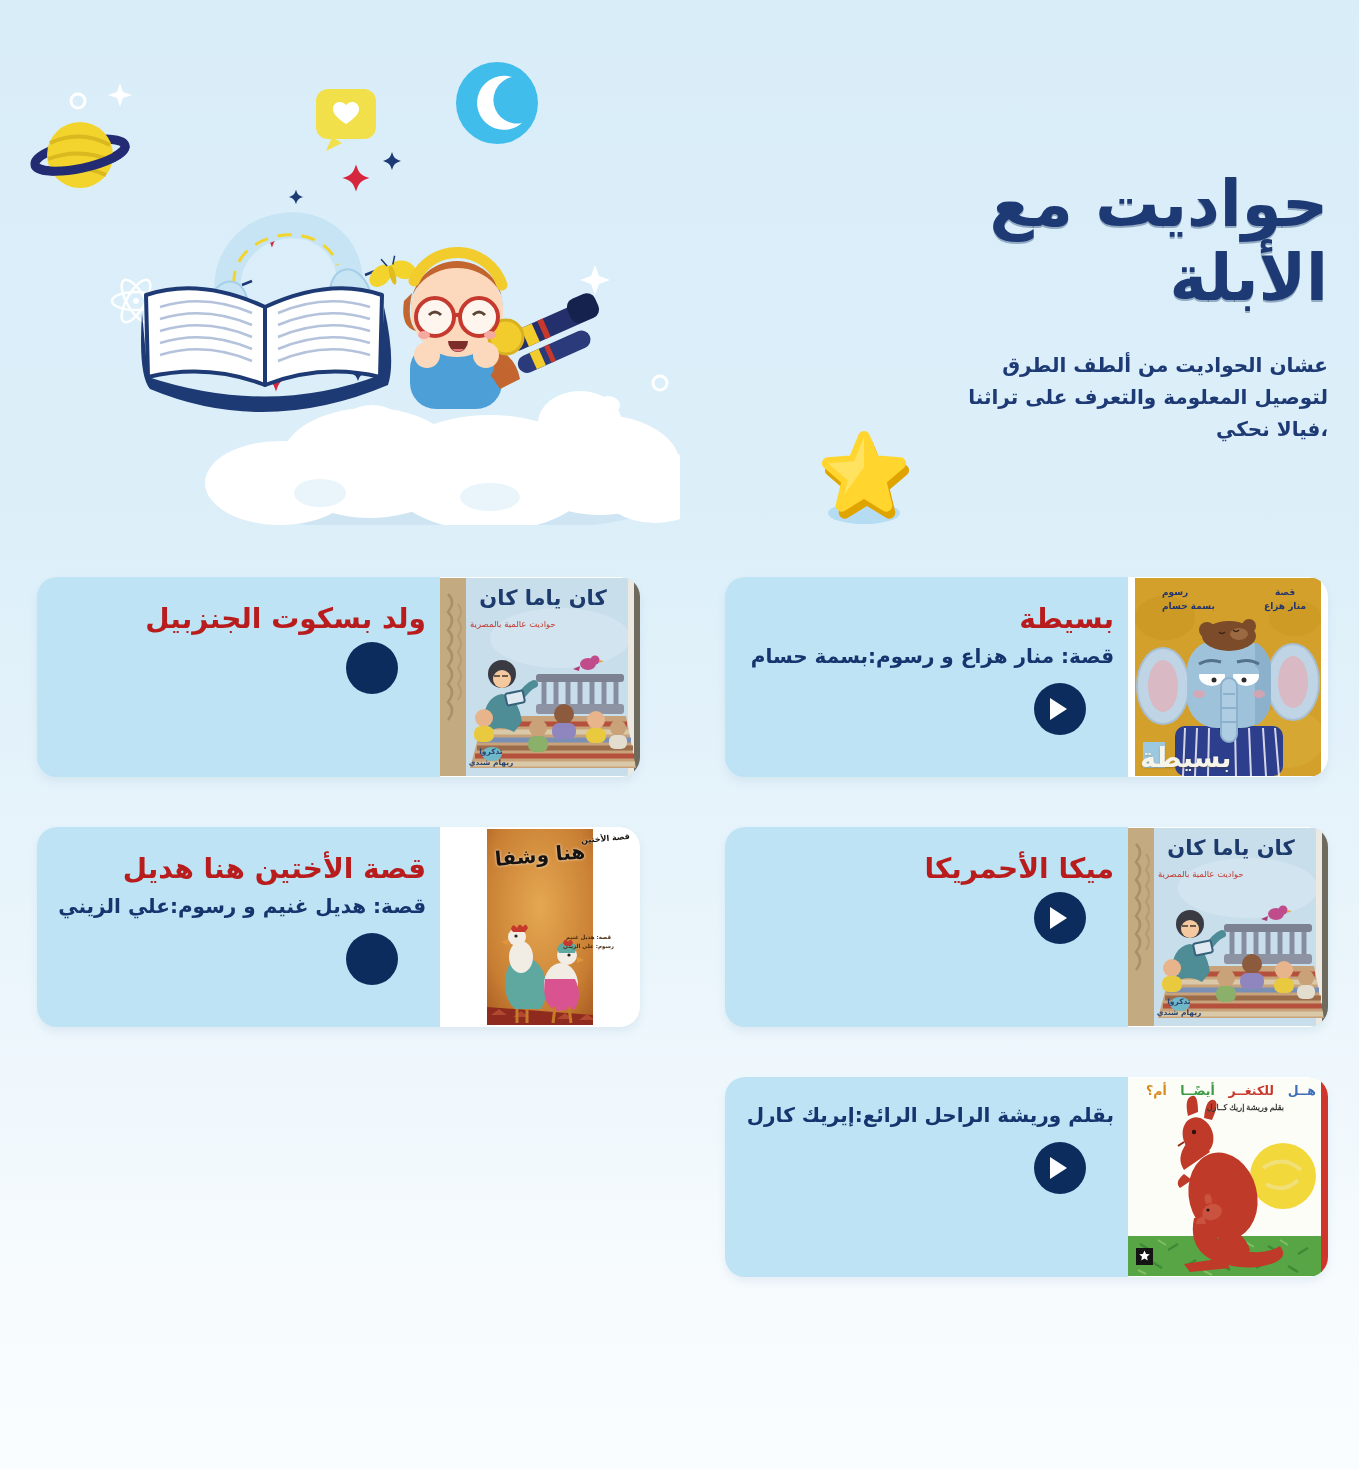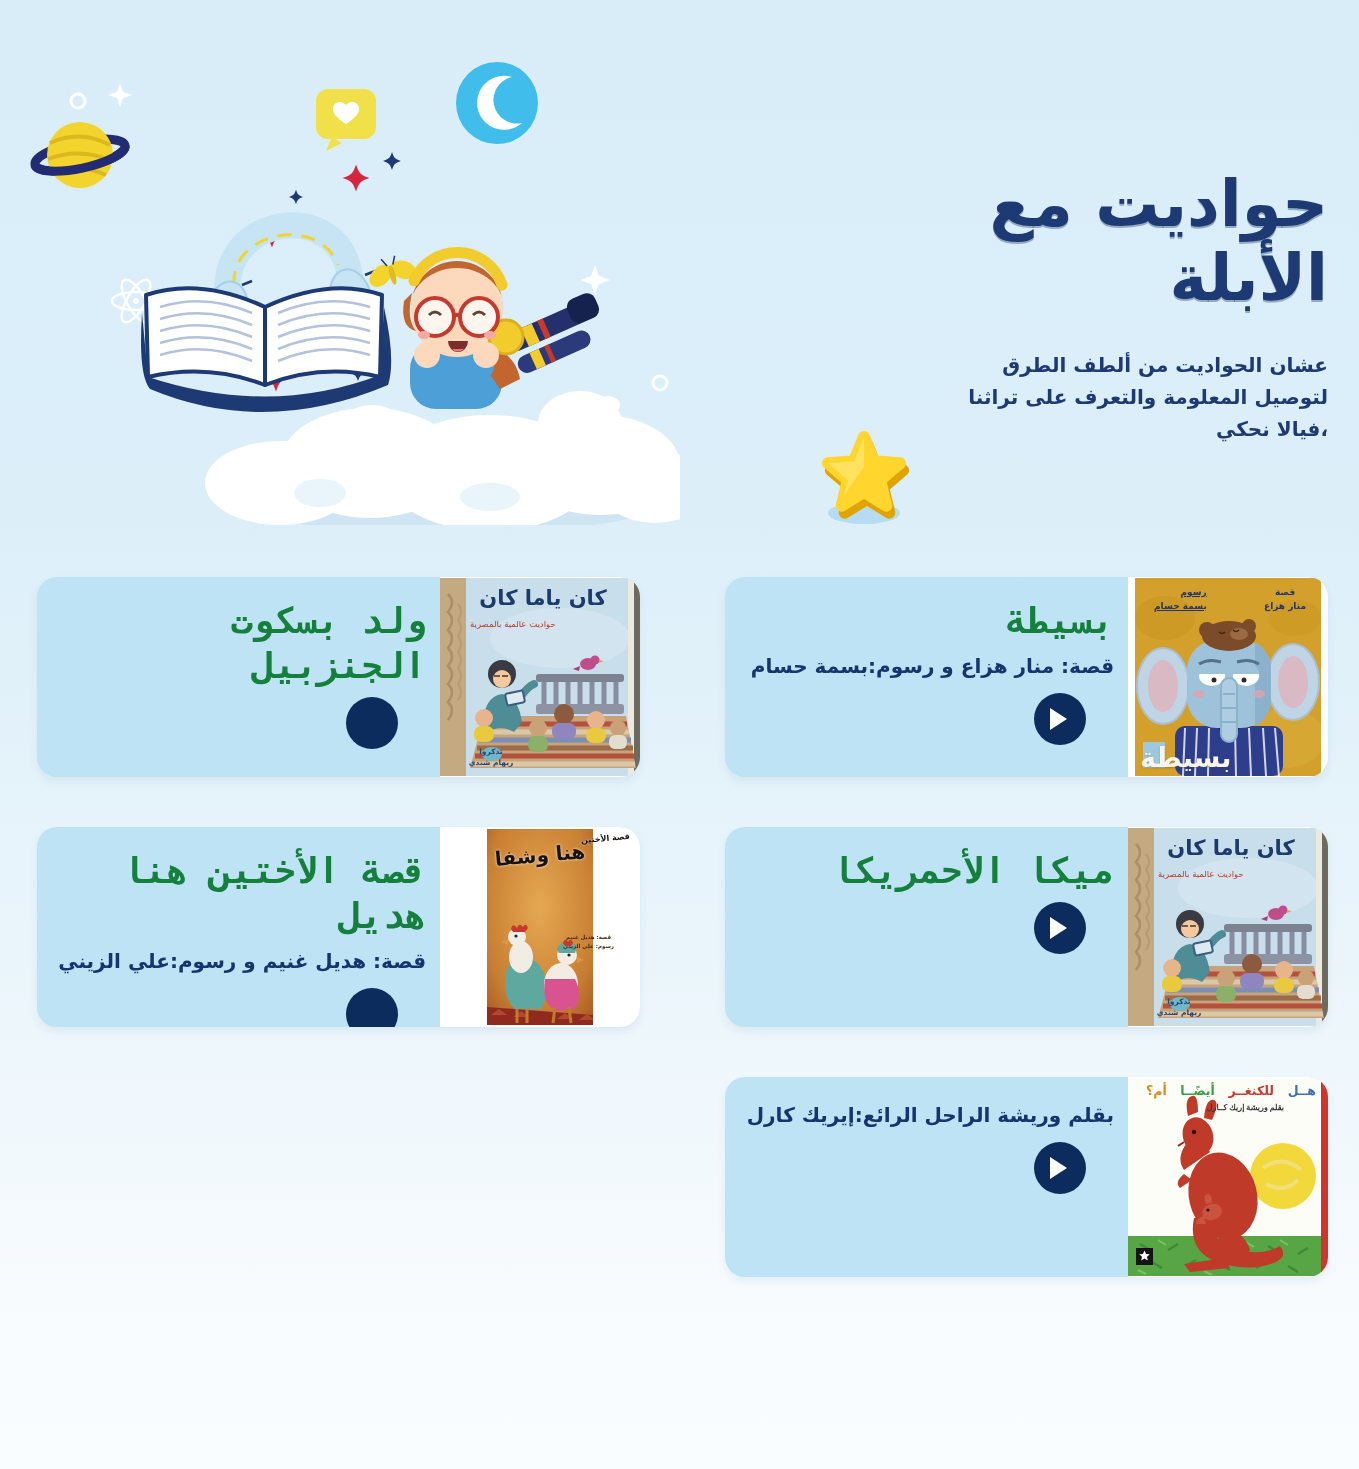--- a/index.html
+++ b/index.html
@@ -35,40 +35,40 @@
     display: flex; overflow: hidden; position: relative;
     box-shadow: 0 5px 9px rgba(110,150,180,.12);
     cursor: pointer;
   }
   .card-cover {
     width: 200px; flex: none; background: #ffffff; position: relative;
     display: flex; align-items: center; justify-content: center; overflow: hidden;
   }
   .card-cover svg { display: block; }
   .card-body { flex: 1; padding: 24px 14px 0 10px; text-align: right; }
-  .card-title { font-size: 36px; font-weight: bold; color: #15803d; line-height: 1.25; margin-bottom: 6px; font-family: Liberation Mono, monospace; }
+  .card-title { font-size: 28px; font-weight: bold; color: #b91c1c; line-height: 1.25; margin-bottom: 6px; }
   .card-sub { font-size: 20px; font-weight: bold; color: #16356e; line-height: 1.45; margin-bottom: 12px; }
   .play {
     width: 52px; height: 52px; border-radius: 50%; border: none;
     background: #0d2c5e; display: flex; align-items: center; justify-content: center;
     margin-right: 28px; cursor: pointer;
   }
   .play .tri {
     width: 0; height: 0;
     border-top: 11px solid transparent; border-bottom: 11px solid transparent;
     border-left: 17px solid #ffffff; margin-left: -4px;
   }
   
   
   .ov { position: absolute; direction: rtl; }
   .kan-title { top: 9px; left: 30px; right: 24px; text-align: center; font-size: 21px; font-weight: bold; color: #1c3a6b; }
   .kan-sub { top: 42px; left: 30px; right: 40px; text-align: left; font-size: 8.5px; font-weight: normal; color: #c23b30; }
   .kan-credit { bottom: 9px; right: 124px; left: 26px; text-align: center; font-size: 7.5px; font-weight: bold; color: #2c4470; line-height: 1.5; white-space: pre-line; }
   .bas-credit-r { top: 9px; right: 22px; text-align: center; font-size: 9px; font-weight: bold; color: #23356e; line-height: 1.5; white-space: pre-line; }
-  .bas-credit-l { top: 9px; left: 26px; text-align: right; font-size: 9px; font-weight: bold; color: #23356e; line-height: 1.5; white-space: pre-line; text-decoration: underline; }
+  .bas-credit-l { top: 9px; left: 34px; text-align: left; font-size: 9px; font-weight: bold; color: #23356e; line-height: 1.5; white-space: pre-line; }
   .bas-title { bottom: 4px; left: 12px; font-size: 27px; font-weight: bold; color: #f7f4e9; text-shadow: 0 1px 2px rgba(90,60,0,.35); }
   .hen-t1 { top: 7px; right: 10px; font-size: 8px; font-weight: bold; color: #171310; transform: rotate(-5deg); text-shadow: 0 0 2px rgba(255,255,255,.8); }
   .hen-t2 { top: 16px; right: 2px; left: 2px; text-align: center; font-size: 20px; font-weight: bold; color: #171310; transform: rotate(-5deg); text-shadow: 0 0 3px rgba(255,255,255,.85); }
   .hen-credit { top: 106px; right: 26px; font-size: 5.5px; font-weight: bold; color: #4a2c12; line-height: 1.6; white-space: pre-line; text-align: center; }
   .kg-title { top: 6px; right: 12px; left: 18px; display: flex; justify-content: space-between; font-size: 12.5px; font-weight: bold; }
   .kg-title .kw0 { color: #3e6fb8; } .kg-title .kw1 { color: #c8392d; }
   .kg-title .kw2 { color: #3d9b45; } .kg-title .kw3 { color: #d8891f; }
   .kg-author { top: 26px; right: 44px; font-size: 8px; font-weight: bold; color: #3a3a3a; font-family: Liberation Serif, serif; }
 </style>
 </head>

